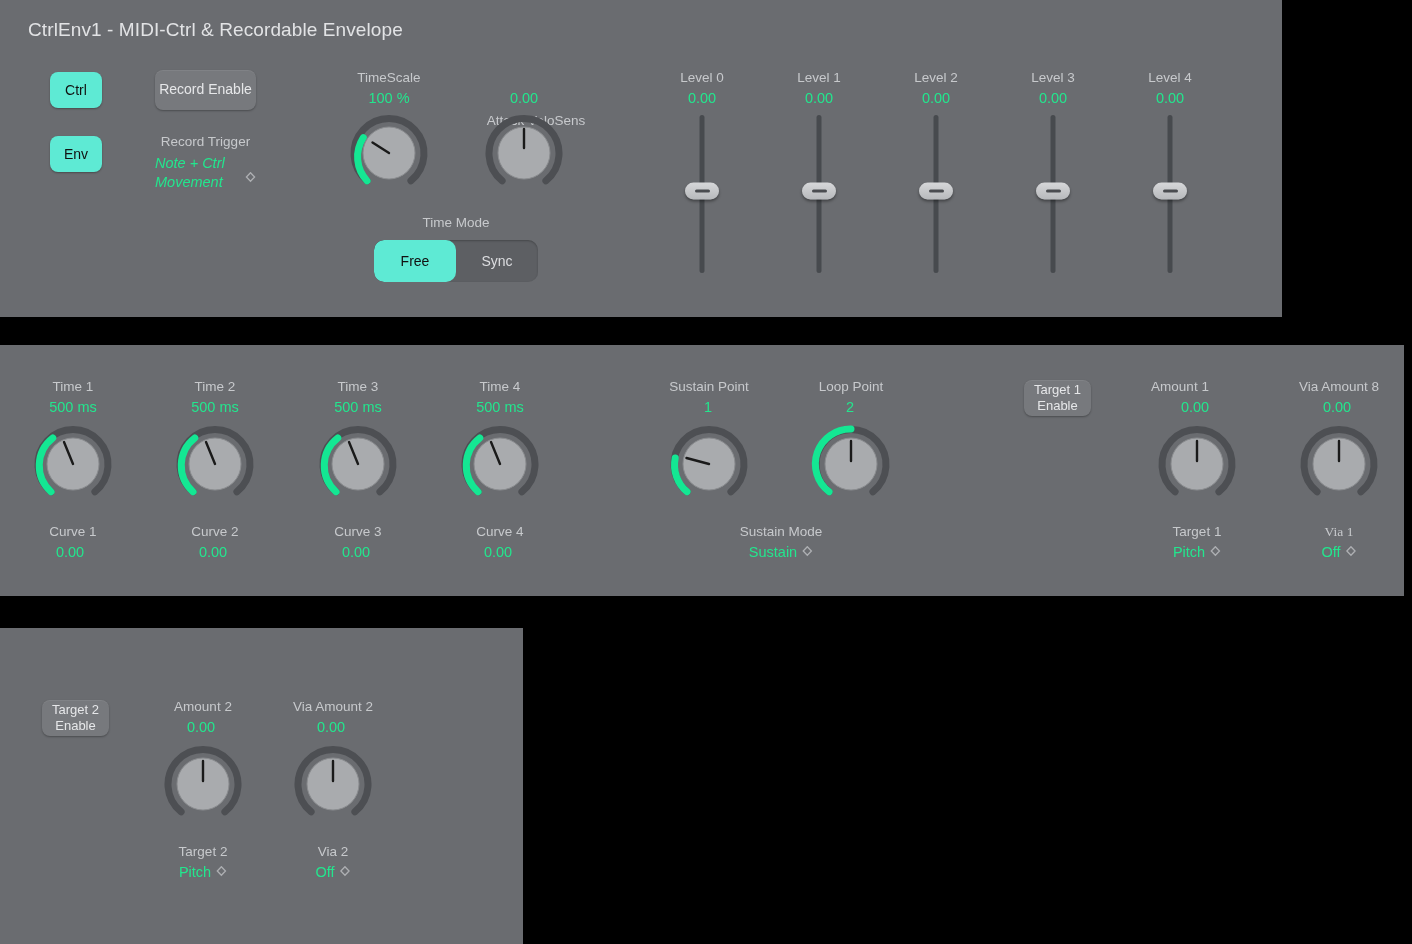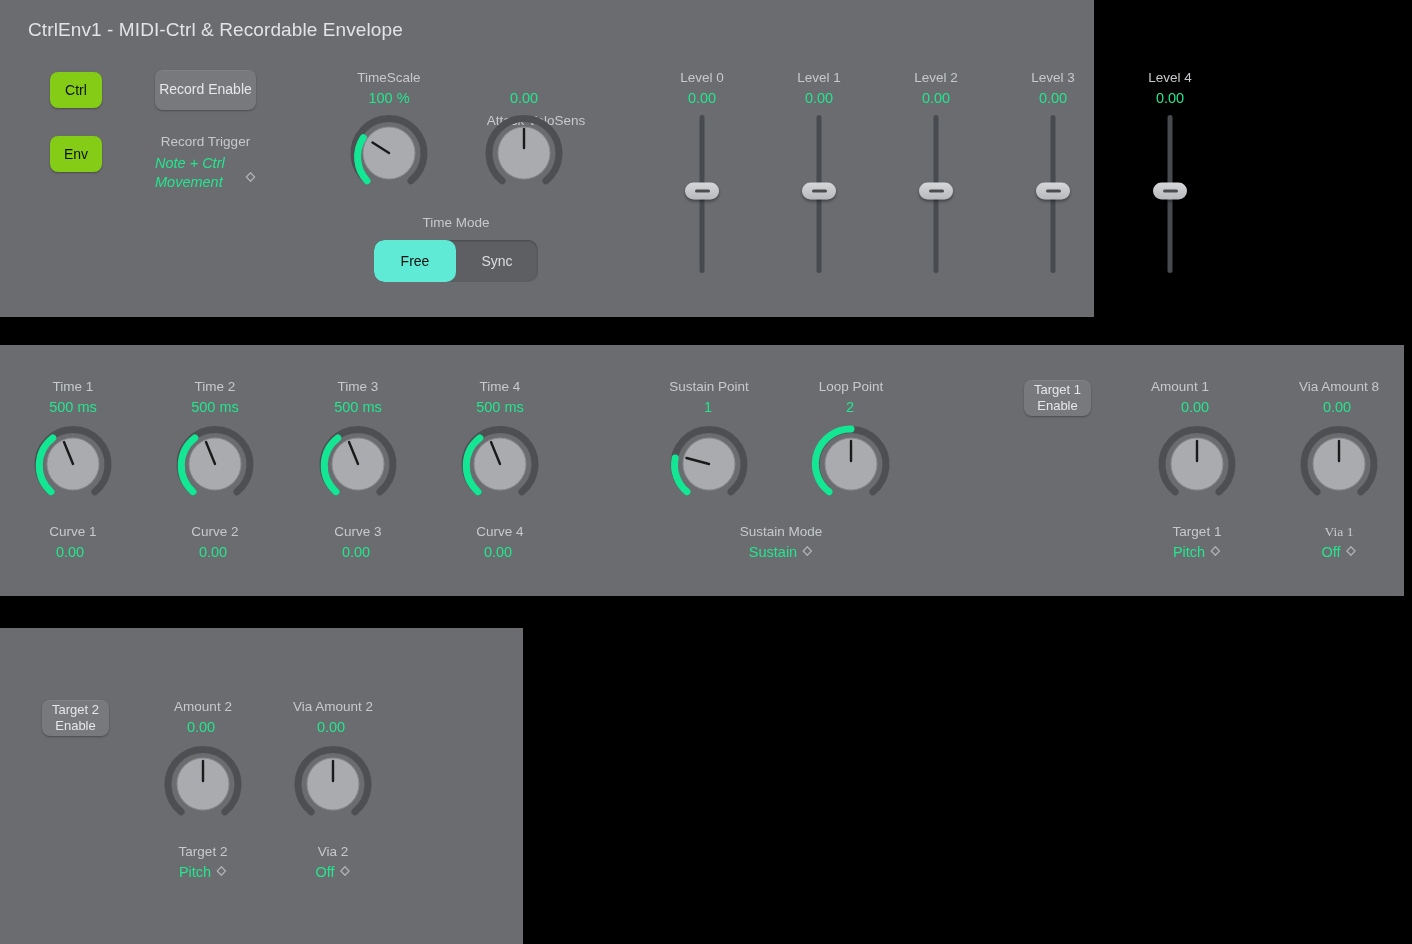--- a/index.html
+++ b/index.html
@@ -4,33 +4,33 @@
 <style>
   * { box-sizing: border-box; margin: 0; padding: 0; }
   body {
     width: 1412px; height: 944px;
     background: #000;
     font-family: "Liberation Sans", sans-serif;
     overflow: hidden;
     position: relative;
   }
   .panel { position: absolute; background: #6a6c70; }
-  #panel-top    { left: 0; top: 0;   width: 1094px; height: 317px; }
+  #panel-top    { left: 0; top: 0;   width: 1282px; height: 317px; }
   #panel-mid    { left: 0; top: 345px; width: 1404px; height: 251px; }
   #panel-bottom { left: 0; top: 628px; width: 523px; height: 316px; }
 
   .title {
     position: absolute; left: 28px; top: 19px;
     font-size: 19px; color: #e2e3e5; letter-spacing: .1px;
   }
 
   
   .gbtn {
     position: absolute; width: 52px; height: 36px;
-    background: #84cc16; border-radius: 8px;
+    background: #5eead4; border-radius: 8px;
     color: #111; font-size: 14px;
     display: flex; align-items: center; justify-content: center;
     box-shadow: 0 1px 2px rgba(0,0,0,.32);
   }
   
   .kbtn {
     position: absolute;
     background: #77797d; border-radius: 8px;
     color: #e6e7e9; font-size: 14px; line-height: 1.22;
     display: flex; align-items: center; justify-content: center;

